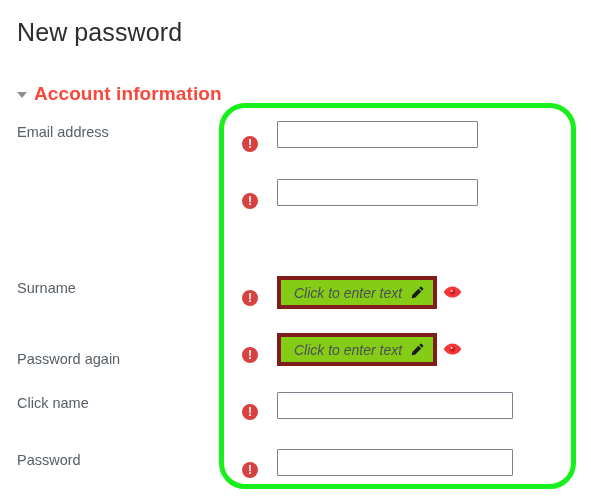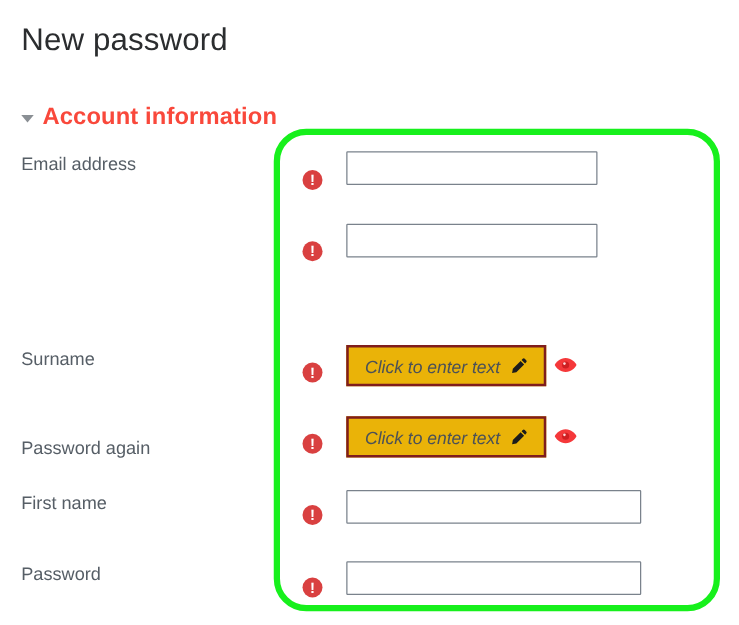--- a/index.html
+++ b/index.html
@@ -108,22 +108,22 @@
   .text-input.wide { width: 236px; }
   .text-input.narrow { width: 201px; }
 
   
   .pw-input {
     position: absolute;
     left: 277px;
     width: 160px;
     height: 33px;
     box-sizing: border-box;
-    border: 2px solid #7f1d1d;
-    background: #eab308;
+    border: 4px solid #7f1d1d;
+    background: #84cc16;
     display: flex;
     align-items: center;
     gap: 8px;
     padding-left: 13px;
   }
   .pw-placeholder {
     font-size: 14px;
     font-style: italic;
     color: #4b5158;
     white-space: nowrap;
@@ -203,21 +203,21 @@
     </span>
   </div>
   <span class="eye-icon" style="left:443px; top:342px;">
     <svg viewBox="0 0 24 16" width="19" height="14" aria-hidden="true">
       <path d="M12 1C6.5 1 2.2 5.1 1 8c1.2 2.9 5.5 7 11 7s9.8-4.1 11-7c-1.2-2.9-5.5-7-11-7z" fill="#f5383a"></path>
       <circle cx="12" cy="8" r="3.6" fill="#cf1f22"></circle>
       <circle cx="10.8" cy="6.6" r="1.3" fill="#ffd9d9"></circle>
     </svg>
   </span>
 
-  <div class="row-label" style="top:395px;">First name</div>
+  <div class="row-label" style="top:395px;">Click name</div>
   <div class="err-icon" style="top:404px;">!</div>
   <div class="text-input wide" style="top:392px;"></div>
 
   <div class="row-label" style="top:452px;">Password</div>
   <div class="err-icon" style="top:462px;">!</div>
   <div class="text-input wide" style="top:449px;"></div>
 
 </div>
 
 <div class="highlight-box"></div>

